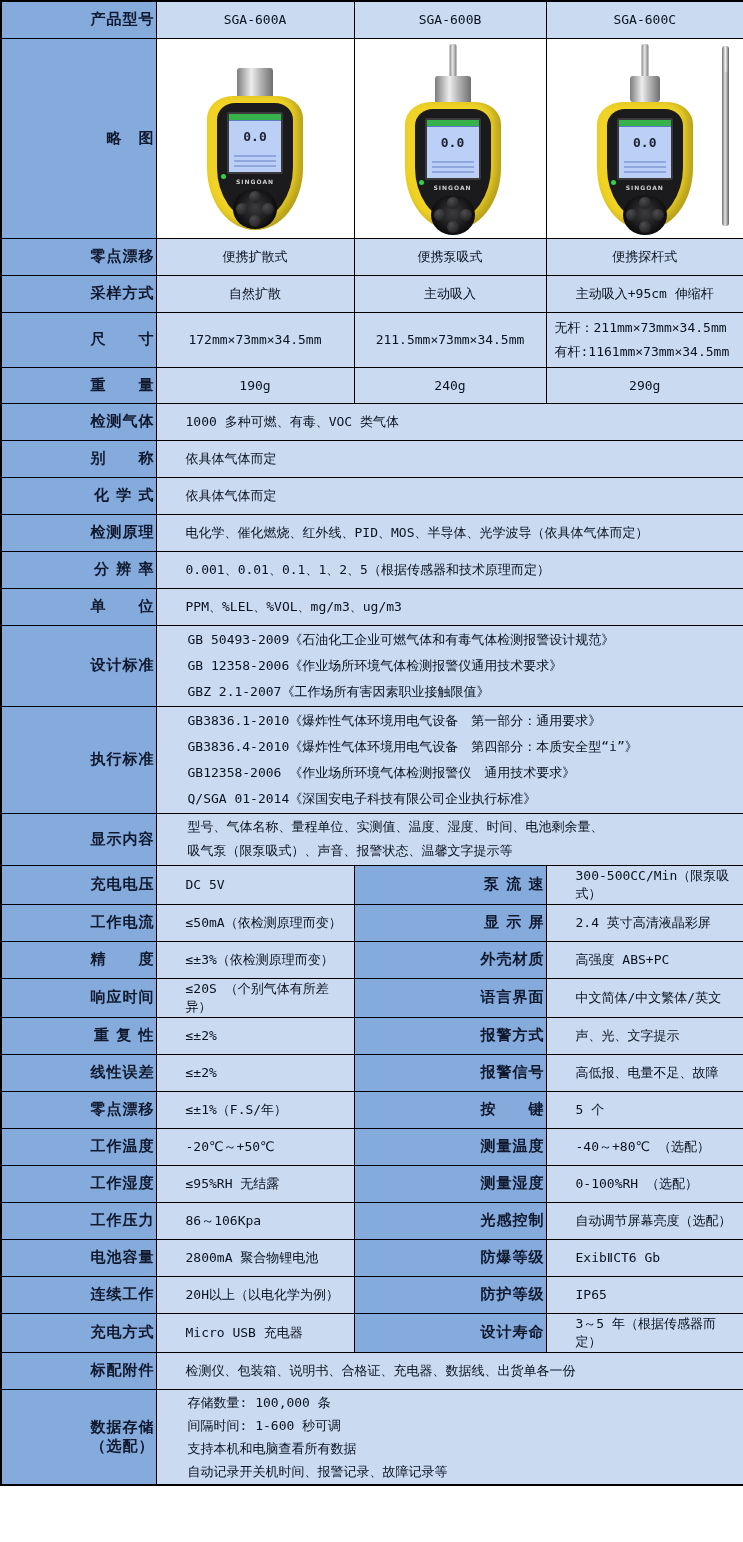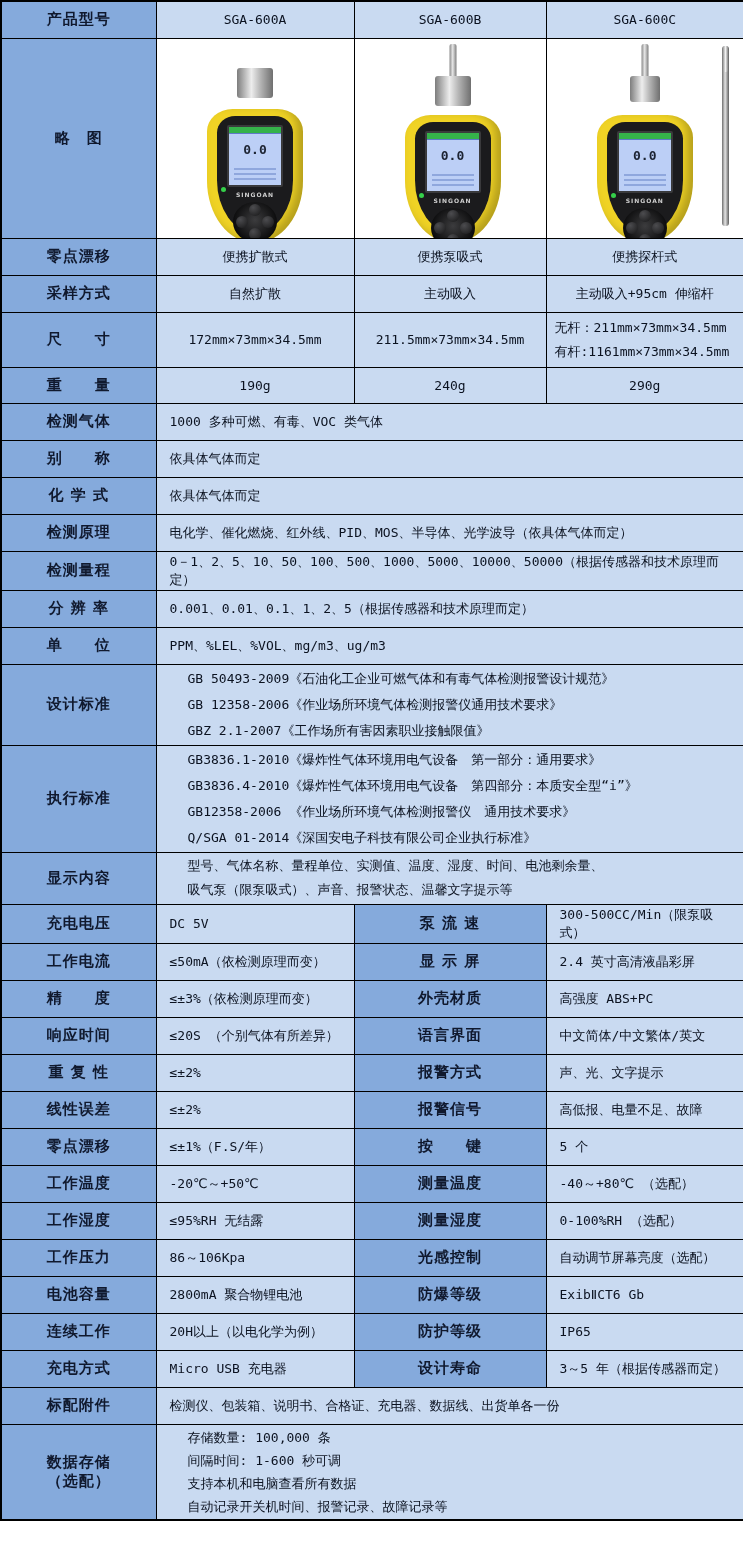--- a/index.html
+++ b/index.html
@@ -1,36 +1,36 @@
 <!DOCTYPE html>
 <html><head>
 <meta charset="utf-8">
 <style>
   html,body{margin:0;padding:0;background:#fff;}
   body{width:743px;font-family:"DejaVu Sans",sans-serif;}
   table.spec{width:743px;border-collapse:collapse;table-layout:fixed;border:2px solid #000;}
   td{border:1px solid #000;overflow:hidden;vertical-align:middle;box-sizing:border-box;}
-  td.lbl{background:#85AADC;text-align:center;font-weight:bold;font-size:15px;color:#10192e;letter-spacing:1px;}
+  td.lbl{background:#85AADC;text-align:right;font-weight:bold;font-size:15px;color:#10192e;letter-spacing:1px;}
   td.val{background:#C9DAF1;color:#0b1220;font-size:13px;font-family:"DejaVu Sans Mono","DejaVu Sans",sans-serif;}
   td.val.ctr{text-align:center;}
-  td.val.lft{text-align:left;padding-left:13px;padding-right:6px;}
+  td.val.lft{text-align:left;padding-left:29px;padding-right:6px;}
   td.photo{background:#fff;text-align:center;vertical-align:middle;padding:0;}
   tr.h37{height:37px;} tr.h36{height:36px;} tr.h55{height:55px;} tr.h200{height:200px;}
   tr.h78{height:78px;} tr.h104{height:104px;} tr.h52{height:52px;} tr.h92{height:92px;}
   .mline{line-height:26px;text-align:left;padding-left:31px;}
   .mline div{white-space:nowrap;}
   .twoline{line-height:24px;}
   
   .devwrap{position:relative;width:196px;height:196px;margin:0 auto;}
   .device{position:absolute;left:50%;transform:translateX(-50%);top:4px;width:110px;height:188px;}
   .dev-probe{position:absolute;left:50%;transform:translateX(-50%);top:0;width:7px;height:38px;background:linear-gradient(90deg,#8a8a8a,#e6e6e6 45%,#7d7d7d);border-radius:2px;}
   .dev-cap{position:absolute;left:50%;transform:translateX(-50%);top:24px;width:36px;height:30px;background:linear-gradient(90deg,#7d7d7d,#ededed 40%,#b5b5b5 65%,#6f6f6f);border-radius:3px;}
   .device--b .dev-cap{top:32px;}
   .device--c .dev-cap{top:32px;width:30px;height:26px;}
-  .dev-body{position:absolute;left:50%;transform:translateX(-50%);top:52px;width:96px;height:134px;background:#F0D325;border-radius:32px 32px 60px 60px/28px 28px 78px 78px;box-shadow:inset -6px -4px 10px rgba(0,0,0,.25);margin-top:13px;}
+  .dev-body{position:absolute;left:50%;transform:translateX(-50%);top:52px;width:96px;height:134px;background:#F0D325;border-radius:32px 32px 60px 60px/28px 28px 78px 78px;box-shadow:inset -6px -4px 10px rgba(0,0,0,.25);}
   .device--b .dev-body,.device--c .dev-body{top:58px;height:128px;}
   .dev-panel{position:absolute;left:10px;right:10px;top:7px;bottom:10px;background:#1b1b1d;border-radius:22px 22px 46px 46px/20px 20px 64px 64px;}
   .dev-screen{width:52px;height:58px;margin:9px auto 0;background:#BCCFF6;border:2px solid #3a3a3c;border-radius:2px;position:relative;}
   .dev-screen-bar{height:6px;background:#35b24a;border-bottom:1px solid #5f79c8;}
   .dev-screen-value{text-align:center;font-size:13px;font-weight:bold;color:#1d2433;margin-top:8px;font-family:"DejaVu Sans Mono",monospace;}
   .dev-screen-lines{position:absolute;left:5px;right:5px;bottom:5px;height:12px;background:repeating-linear-gradient(#8fa7dd 0 2px,transparent 2px 5px);}
   .dev-brand{text-align:center;color:#cfcfcf;font-size:6px;letter-spacing:1px;margin-top:4px;font-weight:bold;}
   .dev-pad{position:relative;width:44px;height:40px;margin:4px auto 0;background:radial-gradient(circle at 50% 45%,#3c3c3e,#0c0c0d 70%);border-radius:50%;}
   .dev-btn{position:absolute;width:12px;height:12px;border-radius:50%;background:radial-gradient(circle at 35% 30%,#4c4c4f,#161617);}
   .dev-btn.b1{left:16px;top:2px;} .dev-btn.b2{left:3px;top:14px;} .dev-btn.b3{right:3px;top:14px;} .dev-btn.b4{left:16px;bottom:2px;}
@@ -178,24 +178,20 @@
   </tr>
   <tr class="h37">
     <td class="lbl">化 学 式</td>
     <td class="val lft" colspan="3">依具体气体而定</td>
   </tr>
   <tr class="h37">
     <td class="lbl">检测原理</td>
     <td class="val lft" colspan="3">电化学、催化燃烧、红外线、PID、MOS、半导体、光学波导（依具体气体而定）</td>
   </tr>
   <tr class="h37">
-    <td class="lbl">检测量程</td>
-    <td class="val lft" colspan="3">0－1、2、5、10、50、100、500、1000、5000、10000、50000（根据传感器和技术原理而定）</td>
-  </tr>
-  <tr class="h37">
     <td class="lbl">分 辨 率</td>
     <td class="val lft" colspan="3">0.001、0.01、0.1、1、2、5（根据传感器和技术原理而定）</td>
   </tr>
   <tr class="h37">
     <td class="lbl">单　　位</td>
     <td class="val lft" colspan="3">PPM、%LEL、%VOL、mg/m3、ug/m3</td>
   </tr>
 
   <tr class="h78">
     <td class="lbl">设计标准</td>

